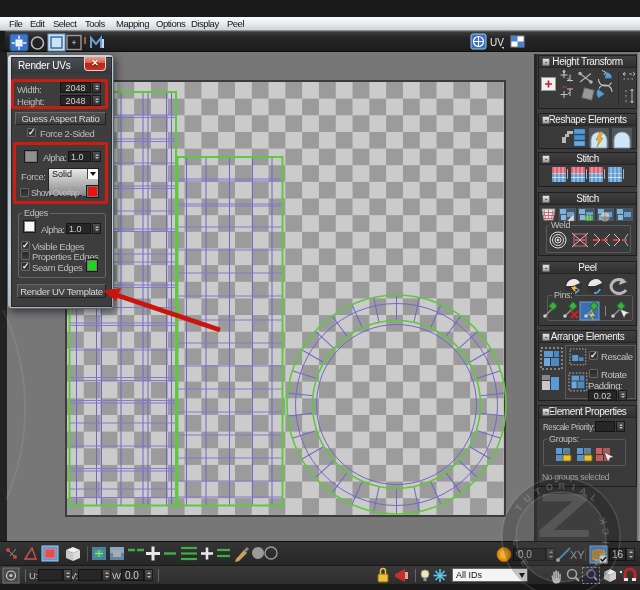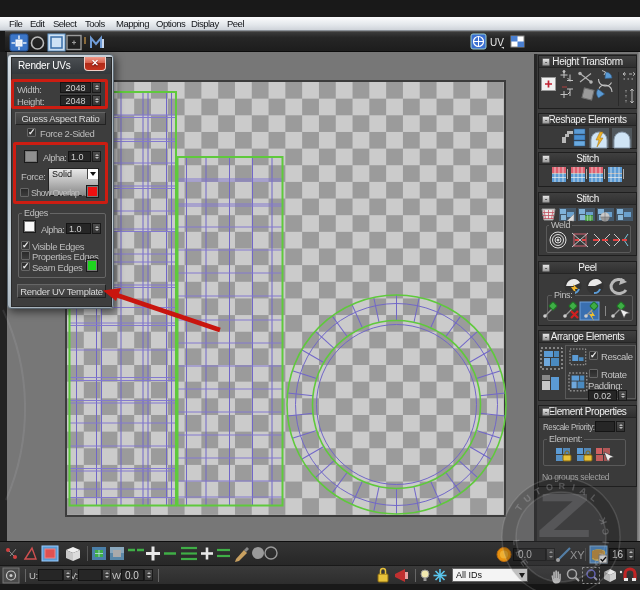--- a/index.html
+++ b/index.html
@@ -428,21 +428,21 @@
 <div class="lab" style="left:49px;top:49px">Padding:</div>
 <div class="fld" style="left:49px;top:59px;width:29px;height:11px;line-height:10px">0.02</div>
         <div class="spin" style="left:79px;top:59px;height:11px"></div>
 </div>
 <div class="roll" style="top:351px;height:82px">
         <div class="rhead"><div class="minus">-</div><b style="font-size:10px">Element Properties</b></div>
 <div class="lab" style="left:4px;top:16px;font-size:9px;transform:scale(0.88,1);transform-origin:left top">Rescale Priority:</div>
 <div class="fld" style="left:56px;top:15px;width:20px;height:11px"></div>
         <div class="spin" style="left:77px;top:15px;height:11px"></div>
 <div class="grp" style="left:4px;top:33px;width:83px;height:27px"></div>
-<div class="grplab" style="left:8px;top:29px">Element:</div>
+<div class="grplab" style="left:8px;top:29px">Groups:</div>
 <svg width="83" height="18" style="position:absolute;left:4px;top:41px">
           <g transform="translate(13,0)">
             <rect x="0" y="1" width="6" height="6" fill="#5b9bd5"></rect>
             <rect x="7" y="1" width="7" height="6" fill="#5b9bd5" opacity=".8"></rect>
             <rect x="0" y="8" width="7" height="6" fill="#5b9bd5" opacity=".9"></rect>
             <rect x="8" y="8" width="6" height="6" fill="#5b9bd5" opacity=".7"></rect>
             <rect x="7" y="8" width="8" height="6" rx="1" fill="#e8c23a" stroke="#8a6a10"></rect>
             <path d="M9 8V6a2 2 0 0 1 4 0v2" fill="none" stroke="#8a6a10"></path>
           </g>
           <g transform="translate(34,0)">

